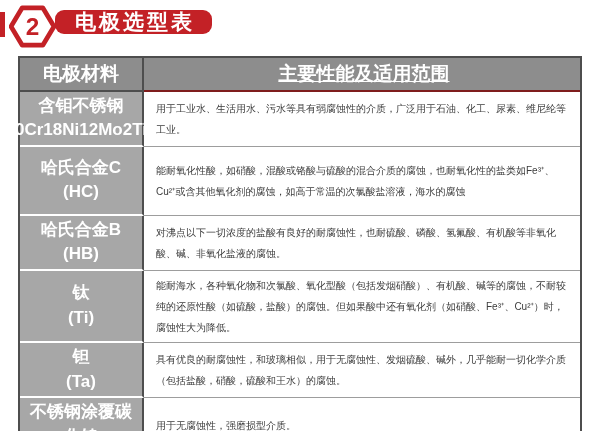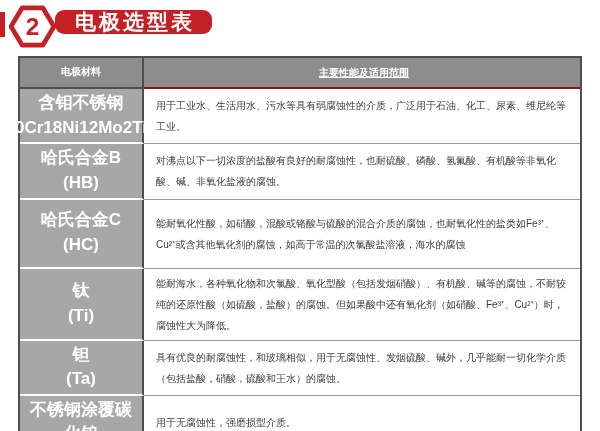--- a/index.html
+++ b/index.html
@@ -49,21 +49,21 @@
     color:#3c3c3c;font-size:10px;line-height:21px;
     display:flex;align-items:center;
     padding:4px 8px 4px 12px;
     text-align:left;
   }
   .t-row:not(:last-child) .cell-l{border-bottom:2px solid #ffffff;}
   .t-row:not(:last-child) .cell-r{border-bottom:1.5px solid #9d9d9d;}
   .header-row .cell-l,
   .header-row .cell-r{
     background:#8d8d8d;color:#ffffff;font-weight:bold;
-    justify-content:center;text-align:center;font-size:10px;
+    justify-content:center;text-align:center;font-size:19px;
   }
   .t-row.header-row .cell-l{border-bottom:2px solid #4e4e4e;}
   .t-row.header-row .cell-r{border-bottom:2px solid #7f1d1d;text-decoration:underline;}
 </style>
 </head>
 <body>
 
 <div class="title-bar">
   <div class="edge-accent"></div>
   <svg class="hex-badge" width="47" height="43" viewBox="0 0 50 46">
@@ -79,30 +79,30 @@
     <div class="cell-l">电极材料</div>
     <div class="cell-r">主要性能及适用范围</div>
   </div>
 
   <div class="t-row" style="min-height:48px;">
     <div class="cell-l">含钼不锈钢
 (0Cr18Ni12Mo2Ti)</div>
     <div class="cell-r">用于工业水、生活用水、污水等具有弱腐蚀性的介质，广泛用于石油、化工、尿素、维尼纶等工业。</div>
   </div>
 
+  <div class="t-row" style="min-height:69px;">
+    <div class="cell-l">哈氏合金C
+(HC)</div>
+    <div class="cell-r">能耐氧化性酸，如硝酸，混酸或铬酸与硫酸的混合介质的腐蚀，也耐氧化性的盐类如Fe³⁺、Cu²⁺或含其他氧化剂的腐蚀，如高于常温的次氯酸盐溶液，海水的腐蚀</div>
+  </div>
+
   <div class="t-row" style="min-height:47px;">
     <div class="cell-l">哈氏合金B
 (HB)</div>
     <div class="cell-r">对沸点以下一切浓度的盐酸有良好的耐腐蚀性，也耐硫酸、磷酸、氢氟酸、有机酸等非氧化酸、碱、非氧化盐液的腐蚀。</div>
-  </div>
-
-  <div class="t-row" style="min-height:69px;">
-    <div class="cell-l">哈氏合金C
-(HC)</div>
-    <div class="cell-r">能耐氧化性酸，如硝酸，混酸或铬酸与硫酸的混合介质的腐蚀，也耐氧化性的盐类如Fe³⁺、Cu²⁺或含其他氧化剂的腐蚀，如高于常温的次氯酸盐溶液，海水的腐蚀</div>
   </div>
 
   <div class="t-row" style="min-height:69px;">
     <div class="cell-l">钛
 (Ti)</div>
     <div class="cell-r">能耐海水，各种氧化物和次氯酸、氧化型酸（包括发烟硝酸）、有机酸、碱等的腐蚀，不耐较纯的还原性酸（如硫酸，盐酸）的腐蚀。但如果酸中还有氧化剂（如硝酸、Fe³⁺、Cu²⁺）时，腐蚀性大为降低。</div>
   </div>
 
   <div class="t-row" style="min-height:49px;">
     <div class="cell-l">钽

